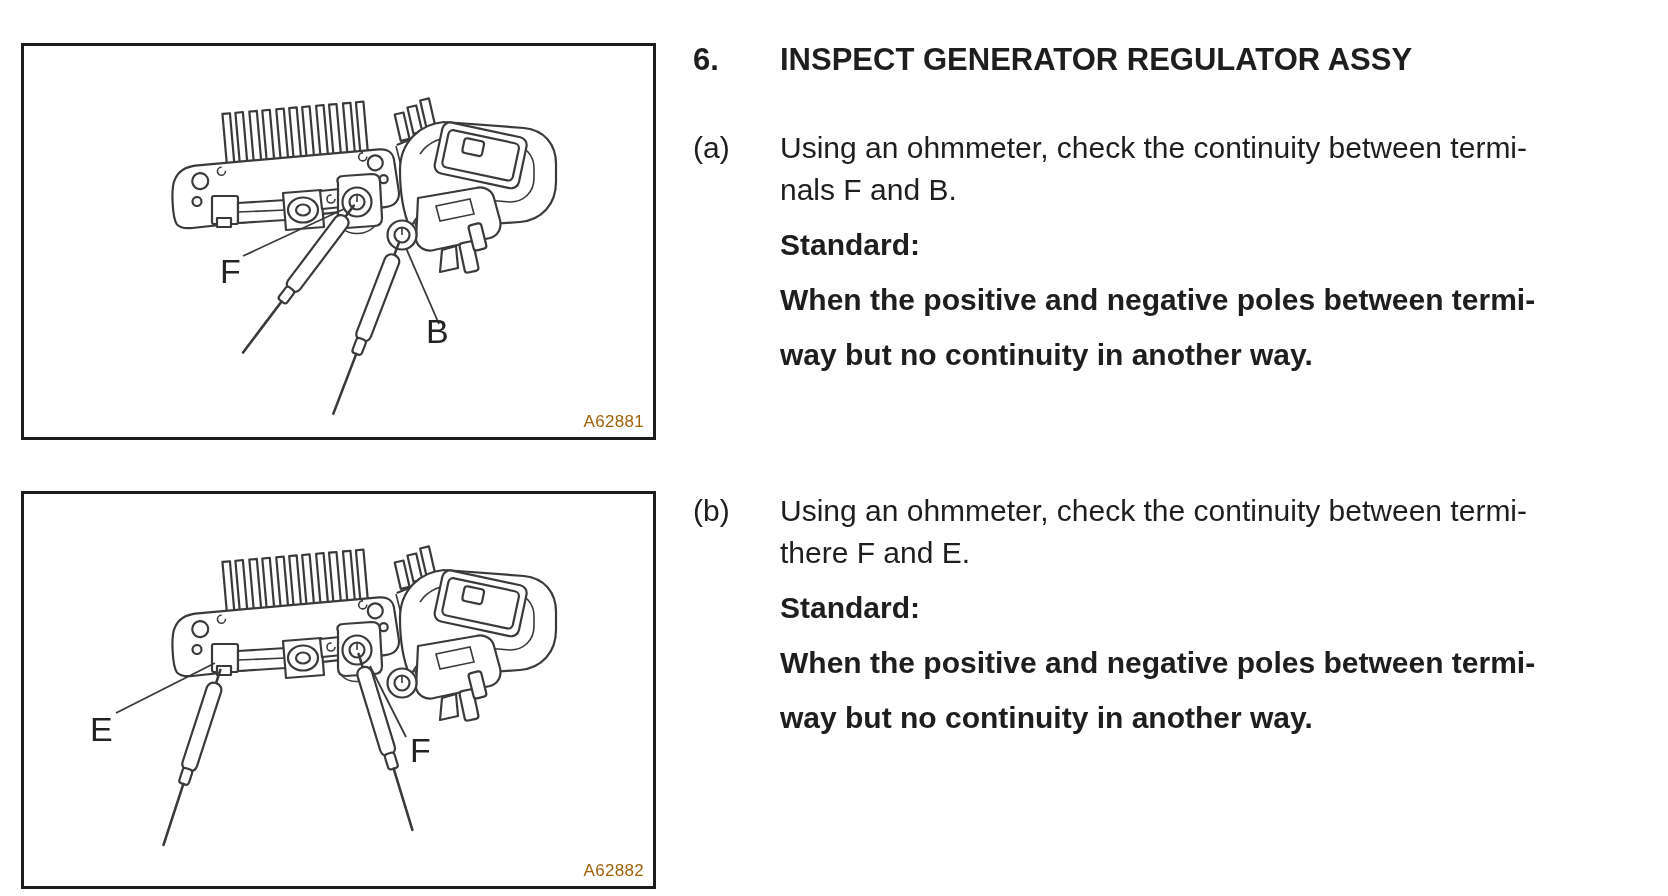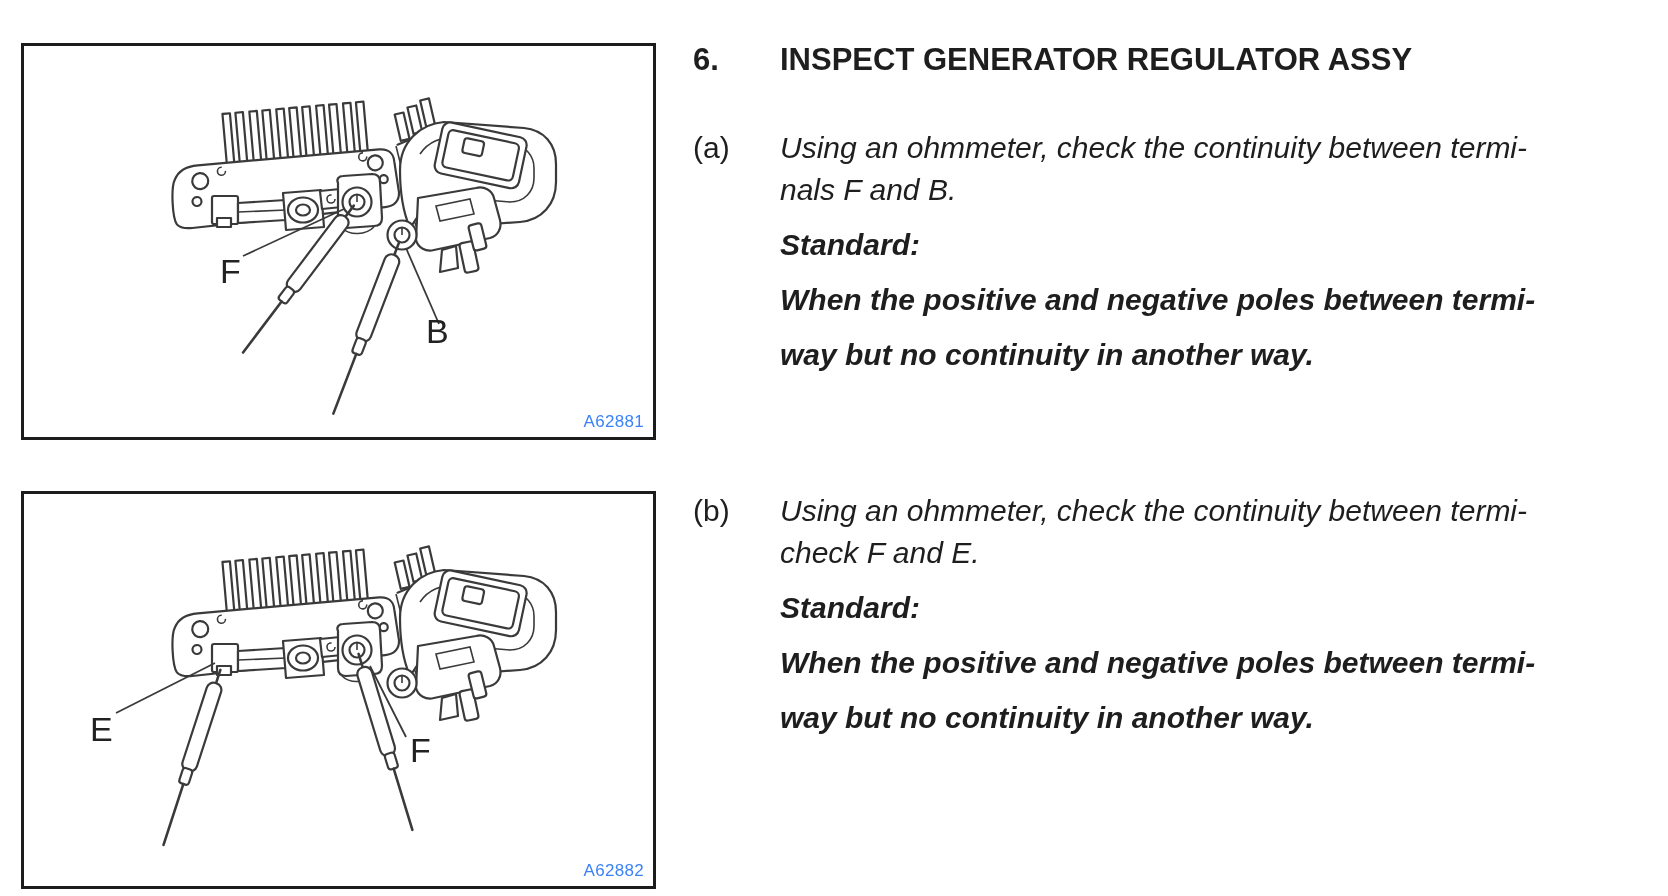--- a/index.html
+++ b/index.html
@@ -3,29 +3,29 @@
 <meta charset="utf-8">
 <style>
   html,body{margin:0;padding:0;background:#fff;}
   .page{position:relative;width:1668px;height:896px;background:#ffffff;overflow:hidden;
         font-family:"Liberation Sans",sans-serif;color:#1e1e1e;}
   .figure-panel{position:absolute;left:21px;width:635px;border:3px solid #1c1c1c;
                 background:#fff;box-sizing:border-box;}
   .figure-panel.first{top:43px;height:397px;}
   .figure-panel.second{top:491px;height:398px;}
   svg.diagram{position:absolute;left:0;top:0;width:100%;height:100%;}
-  .fig-code{position:absolute;right:9px;bottom:5px;font-size:17px;letter-spacing:.3px;color:#3b82f6;}
+  .fig-code{position:absolute;right:9px;bottom:5px;font-size:17px;letter-spacing:.3px;color:#a16207;}
   .text-col{position:absolute;left:693px;top:40px;}
   .sec-heading{display:flex;font-weight:bold;font-size:31px;line-height:40px;white-space:nowrap;}
   .sec-heading .marker{width:87px;flex:none;}
   .item{display:flex;font-size:30px;line-height:42px;}
   .item .marker{width:87px;flex:none;}
   .item.item-a{margin-top:47px;}
   .item.item-b{margin-top:114px;}
-  .line{white-space:nowrap;font-style:italic;}
+  .line{white-space:nowrap;}
   .line.bold{font-weight:bold;margin-top:13px;}
   
   .ln{fill:none;stroke:#3a3a3a;stroke-width:2.2;stroke-linejoin:round;stroke-linecap:round;}
   .fw{fill:#ffffff;stroke:#3a3a3a;stroke-width:2.2;stroke-linejoin:round;}
   .thin{fill:none;stroke:#3a3a3a;stroke-width:1.6;}
   .leader{stroke:#3a3a3a;stroke-width:1.8;fill:none;}
   .needle{stroke:#3a3a3a;stroke-width:2.6;fill:none;stroke-linecap:round;}
   .dlabel{font-family:"Liberation Sans",sans-serif;font-size:34px;fill:#222222;}
   .cmark{fill:none;stroke:#3a3a3a;stroke-width:1.6;stroke-dasharray:19 6;}
 </style>
@@ -158,21 +158,21 @@
         <div class="line bold">Standard:</div>
         <div class="line bold">When the positive and negative poles between termi-</div>
         <div class="line bold">way but no continuity in another way.</div>
       </div>
     </div>
 
     <div class="item item-b">
       <span class="marker">(b)</span>
       <div>
         <div class="line">Using an ohmmeter, check the continuity between termi-</div>
-        <div class="line">check F and E.</div>
+        <div class="line">there F and E.</div>
         <div class="line bold">Standard:</div>
         <div class="line bold">When the positive and negative poles between termi-</div>
         <div class="line bold">way but no continuity in another way.</div>
       </div>
     </div>
 
   </div>
 </div>
 
 </body></html>

